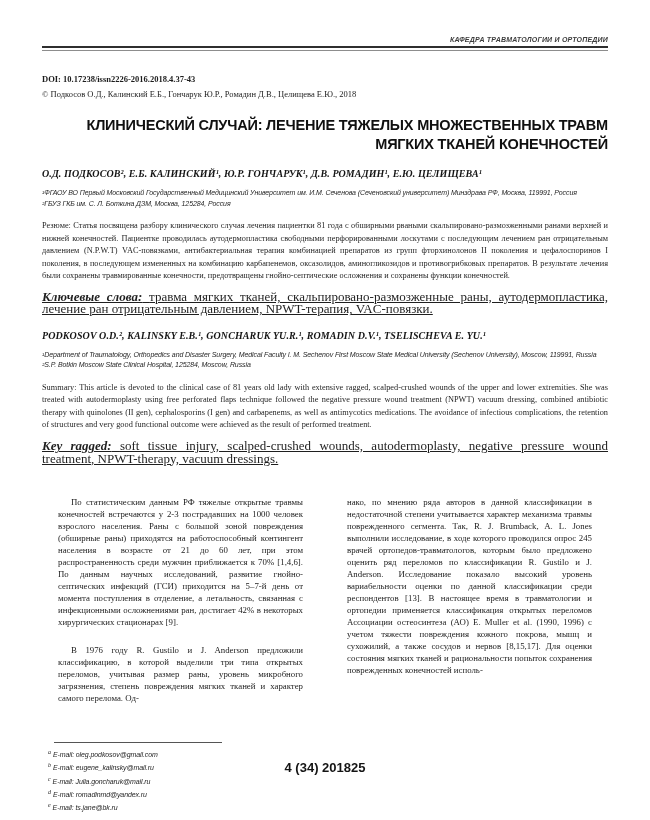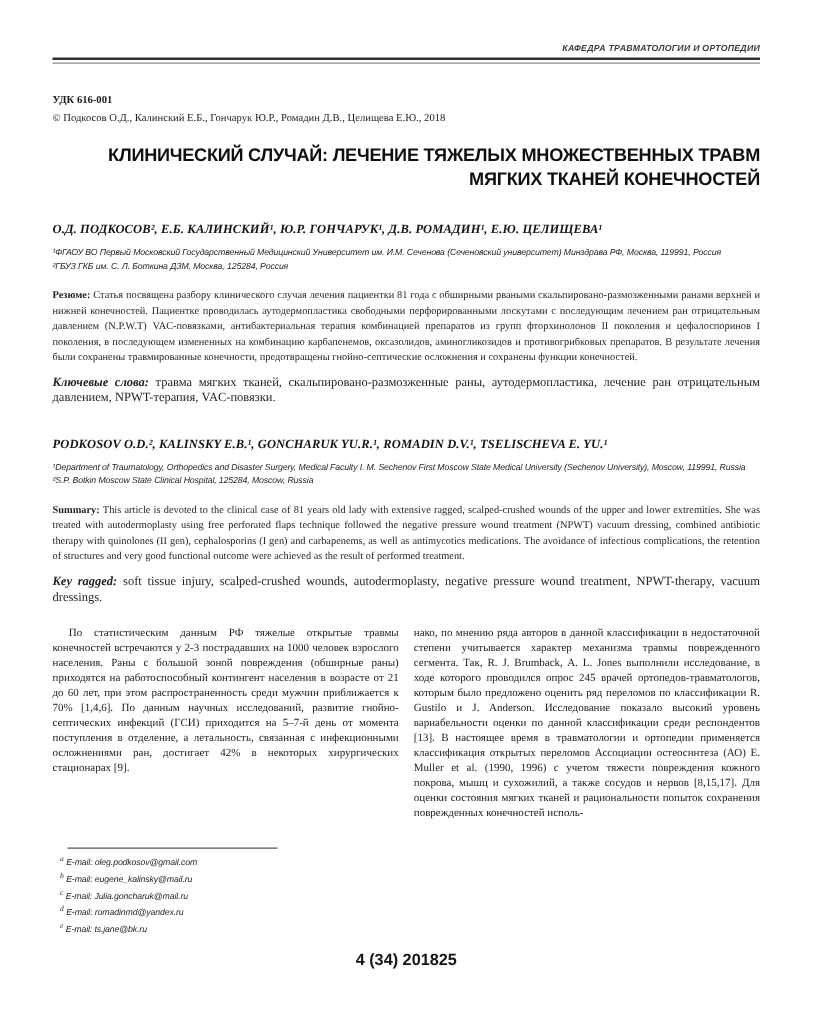--- a/index.html
+++ b/index.html
@@ -23,37 +23,37 @@
   .meta .bold{font-weight:bold;}
 
   
   .article-title{
     font-family:"Liberation Sans",sans-serif;font-weight:bold;
     font-size:14.5px;line-height:19px;letter-spacing:-.2px;color:#101010;
     white-space:pre-line;margin-top:14px;text-align:right;
   }
   .authors{
     font-style:italic;font-weight:bold;font-size:10px;color:#151515;
-    margin-top:24px;letter-spacing:.1px;
+    margin-top:14px;letter-spacing:.1px;
   }
   .affiliations{
     margin-top:9px;font-family:"Liberation Sans",sans-serif;font-style:italic;
     font-size:7px;line-height:10.5px;color:#262626;letter-spacing:-.1px;
   }
 
   
   .abstract{margin-top:11px;font-size:8.3px;line-height:12.5px;text-align:justify;color:#1f1f1f;}
-  .abstract .lbl{font-weight:bold;}
-  .keywords{margin-top:6px;font-size:10px;line-height:12.5px;text-align:justify;color:#1f1f1f;}
+  .abstract .lbl{font-weight:normal;}
+  .keywords{margin-top:6px;font-size:13px;line-height:12.5px;text-align:justify;color:#1f1f1f;text-decoration:underline;}
   .keywords .lbl{font-weight:bold;font-style:italic;}
 
   
   .columns{display:flex;gap:12px;margin-top:15px;}
   .col{flex:1 1 0;font-size:8.8px;line-height:12px;text-align:justify;color:#1c1c1c;}
-  .body-p{margin:0;}
+  .body-p{margin:16px;}
   .body-p.indent{text-indent:13px;}
 
   
   .footnote-block{width:280px;margin-top:22px;}
   .footnote-rule{width:168px;border-top:1px solid #555;margin-left:12px;margin-bottom:4px;}
   .footnote{
     font-family:"Liberation Sans",sans-serif;font-style:italic;
     font-size:7px;line-height:10px;color:#1f1f1f;letter-spacing:-.1px;padding-left:6px;
   }
   .footnote sup{font-size:6px;font-family:"Liberation Serif",serif;margin-right:2px;}
@@ -67,21 +67,21 @@
 </style>
 </head>
 <body>
 
 <div class="page">
 
   <div class="dept">КАФЕДРА ТРАВМАТОЛОГИИ И ОРТОПЕДИИ</div>
   <div class="double-rule"></div>
 
   <div class="meta">
-    <div class="bold">УДК 616-001</div>
+    <div class="bold">DOI: 10.17238/issn2226-2016.2018.4.37-43</div>
     <div>© Подкосов О.Д., Калинский Е.Б., Гончарук Ю.Р., Ромадин Д.В., Целищева Е.Ю., 2018</div>
   </div>
 
   <div class="article-title">КЛИНИЧЕСКИЙ СЛУЧАЙ: ЛЕЧЕНИЕ ТЯЖЕЛЫХ МНОЖЕСТВЕННЫХ ТРАВМ
 МЯГКИХ ТКАНЕЙ КОНЕЧНОСТЕЙ</div>
   <div class="authors">О.Д. ПОДКОСОВ², Е.Б. КАЛИНСКИЙ¹, Ю.Р. ГОНЧАРУК¹, Д.В. РОМАДИН¹, Е.Ю. ЦЕЛИЩЕВА¹</div>
   <div class="affiliations">
     <div>¹ФГАОУ ВО Первый Московский Государственный Медицинский Университет им. И.М. Сеченова (Сеченовский университет) Минздрава РФ, Москва, 119991, Россия</div>
     <div>²ГБУЗ ГКБ им. С. Л. Боткина ДЗМ, Москва, 125284, Россия</div>
   </div>
@@ -94,20 +94,21 @@
     <div>¹Department of Traumatology, Orthopedics and Disaster Surgery, Medical Faculty I. M. Sechenov First Moscow State Medical University (Sechenov University), Moscow, 119991, Russia</div>
     <div>²S.P. Botkin Moscow State Clinical Hospital, 125284, Moscow, Russia</div>
   </div>
 
   <p class="abstract"><span class="lbl">Summary:</span> <span>This article is devoted to the clinical case of 81 years old lady with extensive ragged, scalped-crushed wounds of the upper and lower extremities. She was treated with autodermoplasty using free perforated flaps technique followed the negative pressure wound treatment (NPWT) vacuum dressing, combined antibiotic therapy with quinolones (II gen), cephalosporins (I gen) and carbapenems, as well as antimycotics medications. The avoidance of infectious complications, the retention of structures and very good functional outcome were achieved as the result of performed treatment.</span></p>
   <p class="keywords"><span class="lbl">Key ragged:</span> <span>soft tissue injury, scalped-crushed wounds, autodermoplasty, negative pressure wound treatment, NPWT-therapy, vacuum dressings.</span></p>
 
   <div class="columns">
     <div class="col">
       <p class="body-p indent">По статистическим данным РФ тяжелые открытые травмы конечностей встречаются у 2-3 пострадавших на 1000 человек взрослого населения. Раны с большой зоной повреждения (обширные раны) приходятся на работоспособный контингент населения в возрасте от 21 до 60 лет, при этом распространенность среди мужчин приближается к 70% [1,4,6]. По данным научных исследований, развитие гнойно-септических инфекций (ГСИ) приходится на 5–7-й день от момента поступления в отделение, а летальность, связанная с инфекционными осложнениями ран, достигает 42% в некоторых хирургических стационарах [9].</p>
+      <p class="body-p indent">В 1976 году R. Gustilo и J. Anderson предложили классификацию, в которой выделили три типа открытых переломов, учитывая размер раны, уровень микробного загрязнения, степень повреждения мягких тканей и характер самого перелома. Од-</p>
     </div>
     <div class="col">
       <p class="body-p">нако, по мнению ряда авторов в данной классификации в недостаточной степени учитывается характер механизма травмы поврежденного сегмента. Так, R. J. Brumback, A. L. Jones выполнили исследование, в ходе которого проводился опрос 245 врачей ортопедов-травматологов, которым было предложено оценить ряд переломов по классификации R. Gustilo и J. Anderson. Исследование показало высокий уровень вариабельности оценки по данной классификации среди респондентов [13]. В настоящее время в травматологии и ортопедии применяется классификация открытых переломов Ассоциации остеосинтеза (АО) E. Muller et al. (1990, 1996) с учетом тяжести повреждения кожного покрова, мышц и сухожилий, а также сосудов и нервов [8,15,17]. Для оценки состояния мягких тканей и рациональности попыток сохранения поврежденных конечностей исполь-</p>
     </div>
   </div>
 
   <div class="footnote-block">
     <div class="footnote-rule"></div>
     <div class="footnote"><sup>a</sup><span>E-mail: oleg.podkosov@gmail.com</span></div>
     <div class="footnote"><sup>b</sup><span>E-mail: eugene_kalinsky@mail.ru</span></div>

